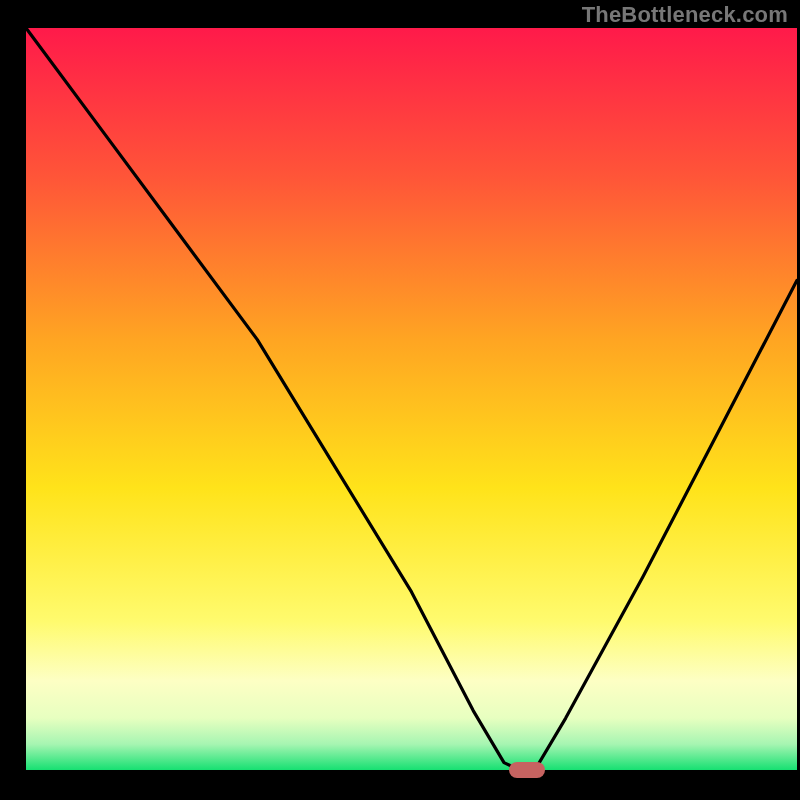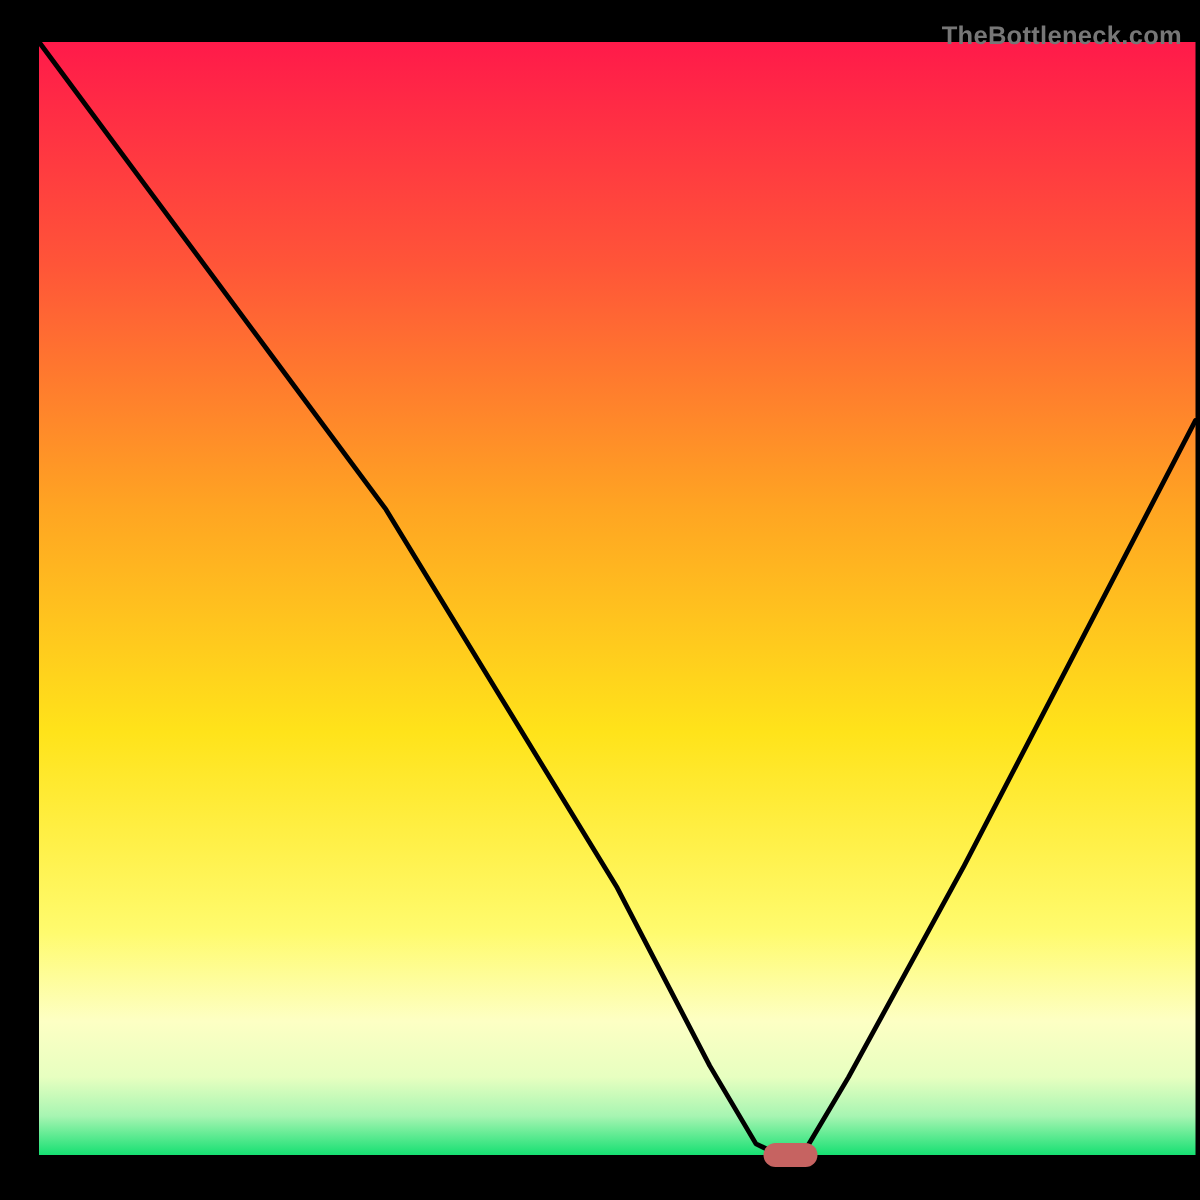--- a/index.html
+++ b/index.html
@@ -14,25 +14,24 @@
   .canvas {
     position: relative;
     width: 800px;
     height: 800px;
   }
   .watermark {
     position: absolute;
     top: 2px;
     right: 12px;
     color: #777;
-    font-size: 17px;
+    font-size: 22px;
     font-weight: bold;
     letter-spacing: 0.2px;
     z-index: 5;
-    margin-top: 12px;
   }
   svg {
     position: absolute;
     left: 0;
     top: 0;
   }
   .marker {
     position: absolute;
     width: 36px;
     height: 16px;

